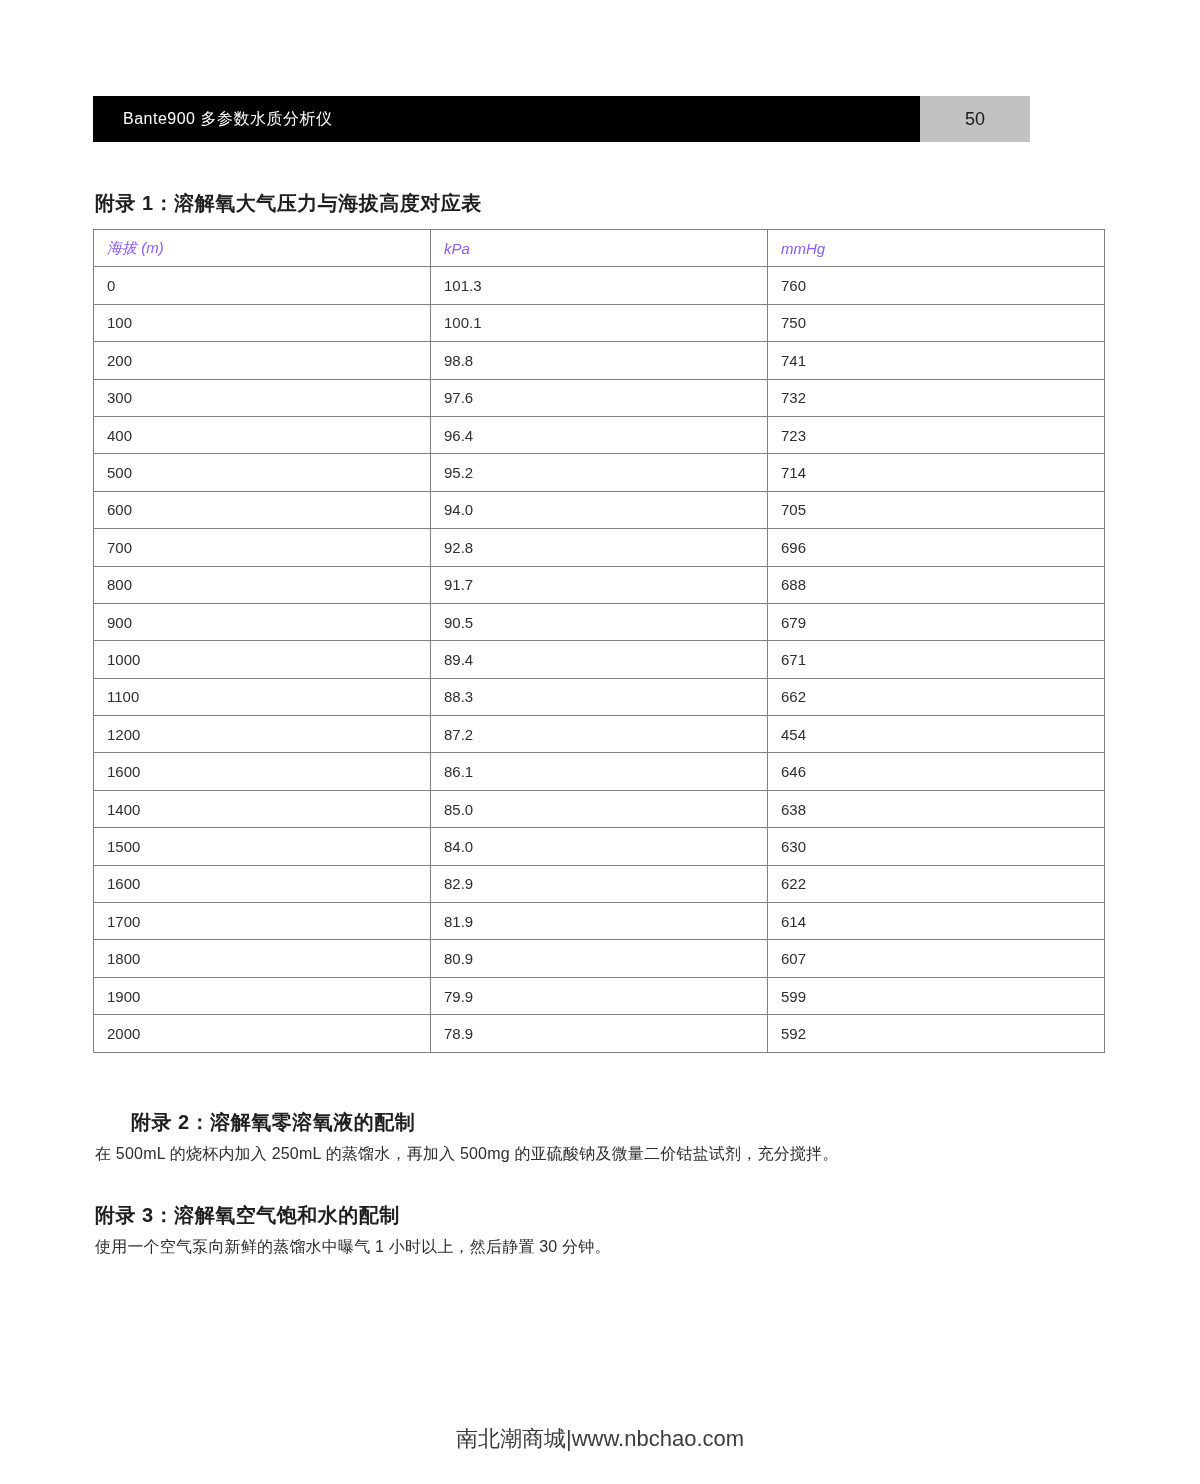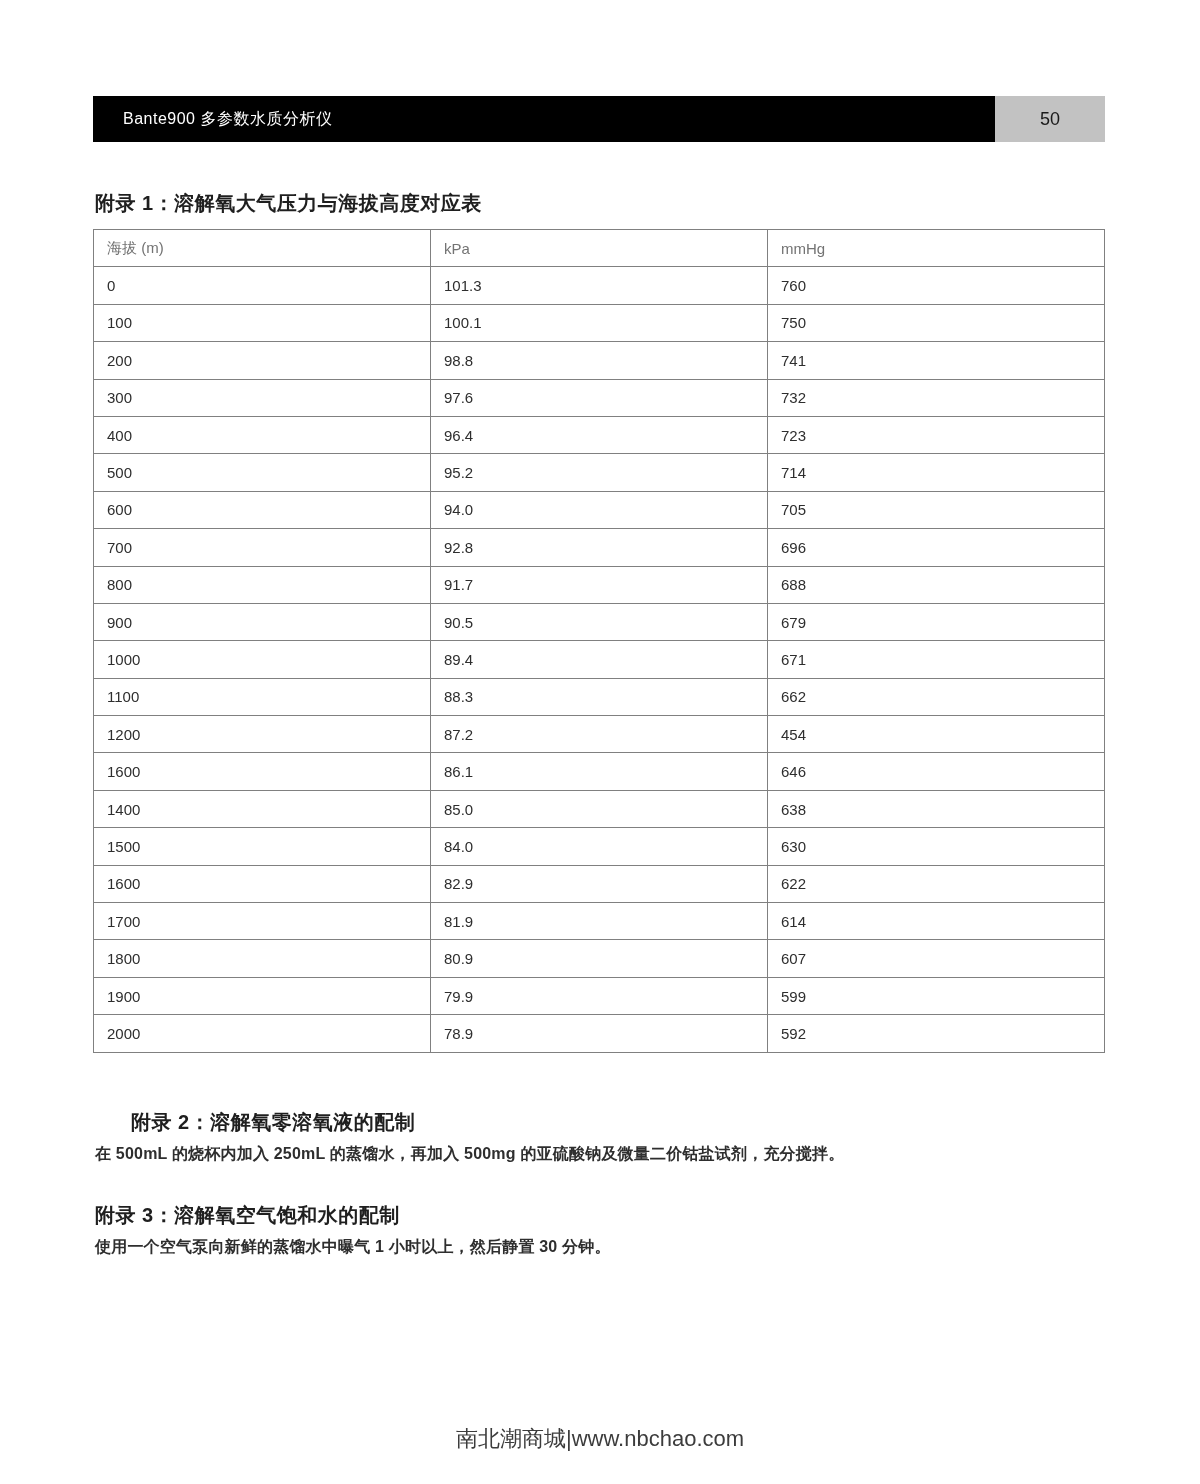--- a/index.html
+++ b/index.html
@@ -14,21 +14,21 @@
     height: 1484px;
     background: #ffffff;
     overflow: hidden;
   }
 
   
   .header-row {
     position: absolute;
     left: 93px;
     top: 96px;
-    width: 1012px;
+    width: 937px;
     height: 46px;
     display: flex;
     border-radius: 10px;
   }
   .header-bar {
     flex: 1;
     background: #000000;
     color: #ffffff;
     display: flex;
     align-items: center;
@@ -59,21 +59,20 @@
   .title-appendix2 { top: 1109px; margin-left: 36px; }
   .title-appendix3 { top: 1202px; }
 
   .section-body {
     position: absolute;
     left: 95px;
     width: 1010px;
     font-size: 16px;
     color: #2e2e2e;
     letter-spacing: 0.2px;
-    font-weight: bold;
   }
   .body-appendix2 { top: 1144px; }
   .body-appendix3 { top: 1237px; }
 
   
   .do-table {
     position: absolute;
     left: 93px;
     top: 229px;
     width: 1012px;
@@ -83,21 +82,21 @@
     color: #2e2e2e;
   }
   .do-table th, .do-table td {
     border: 1px solid #808080;
     height: 37.4px;
     padding: 0 0 0 13px;
     text-align: left;
     vertical-align: middle;
     font-weight: normal;
   }
-  .do-table th { color: #737373; }
+  .do-table th { color: #8b5cf6; font-style: italic; }
   .do-table col { width: 33.33%; }
 
   
   .footer {
     position: absolute;
     left: 0;
     top: 1424px;
     width: 100%;
     text-align: center;
     font-size: 22px;

